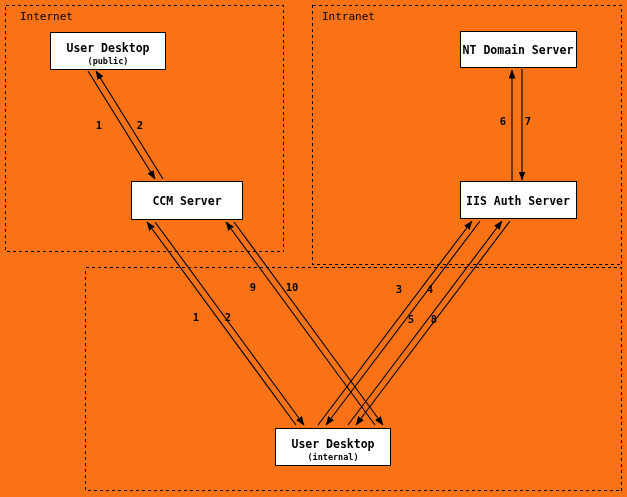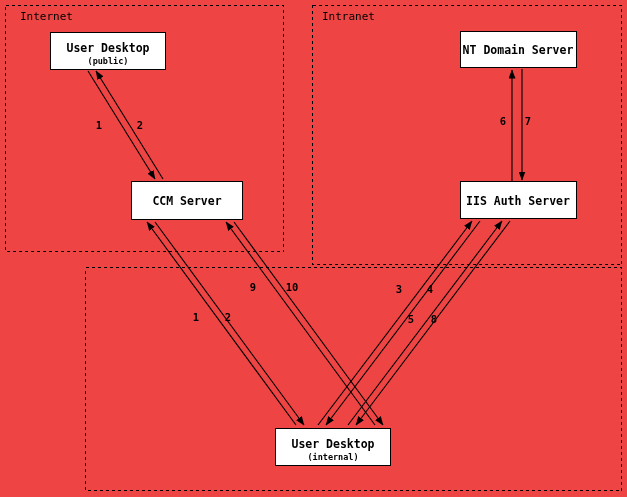--- a/index.html
+++ b/index.html
@@ -4,21 +4,21 @@
 <style>
   html, body {
     margin: 0;
     padding: 0;
     background: #ffffff;
   }
   #diagram-root {
     position: relative;
     width: 627px;
     height: 497px;
-    background: #ef4444;
+    background: #f97316;
     font-family: "DejaVu Sans Mono", monospace;
     overflow: hidden;
   }
   svg.canvas {
     position: absolute;
     top: 0;
     left: 0;
     width: 627px;
     height: 497px;
   }

